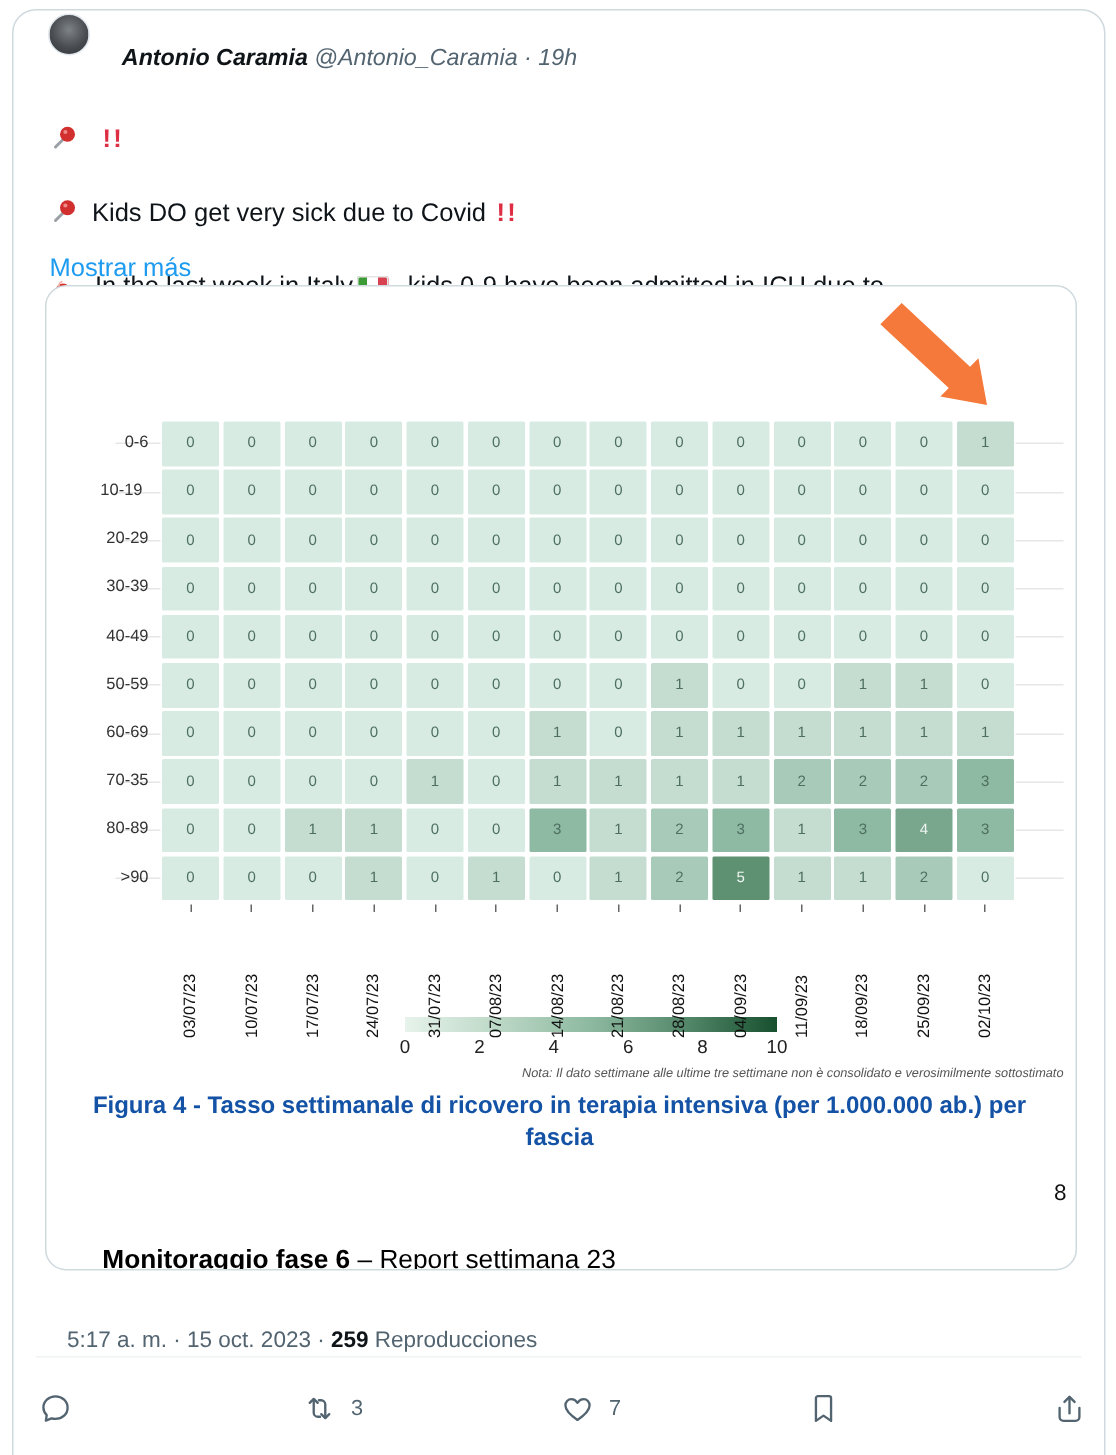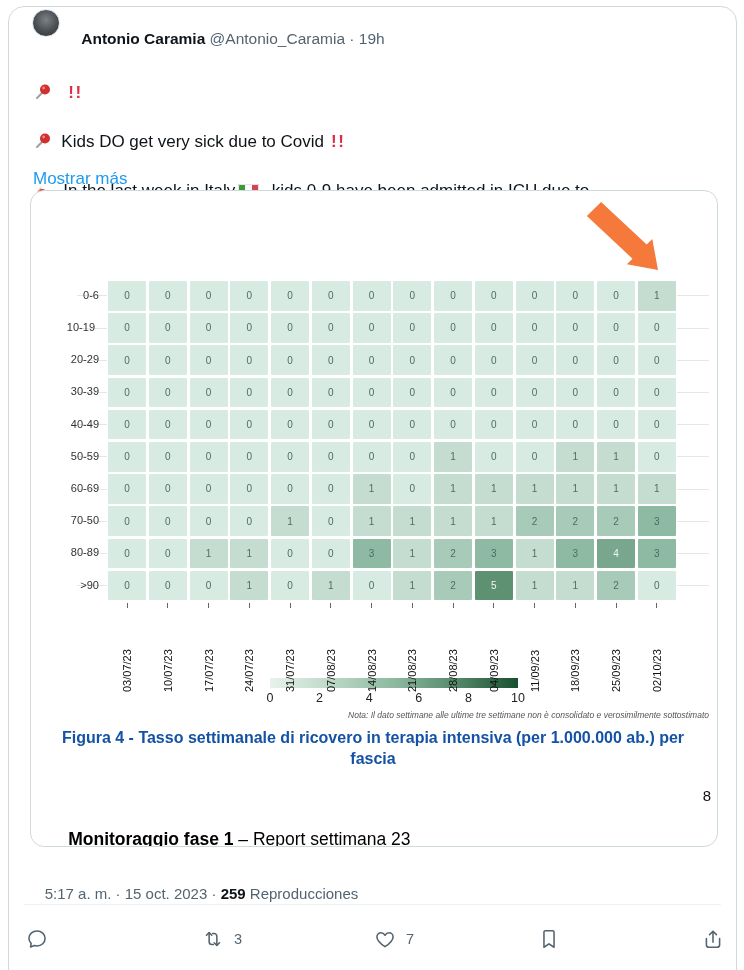--- a/index.html
+++ b/index.html
@@ -3,21 +3,21 @@
 <meta charset="utf-8">
 <style>
   html,body{margin:0;padding:0;background:#fff;}
   .canvas{position:relative;width:744px;height:970px;background:#fff;overflow:hidden;
           font-family:"Liberation Sans",sans-serif;color:#0f1419;}
   .abs{position:absolute;}
   .card{left:8px;top:6px;width:727px;height:980px;border:1px solid #cfd9de;border-radius:16px;}
   .avatar{left:32px;top:9px;width:26px;height:26px;border-radius:50%;
           background:radial-gradient(circle at 50% 38%,#7d8287 0%,#4a4e52 55%,#2e3236 100%);
           border:1px solid #e1e8ed;}
-  .headrow{left:64px;top:12px;font-size:15.5px;white-space:pre;}
+  .headrow{left:64px;top:12px;font-size:15.5px;white-space:pre;font-style:italic;}
   .name{font-weight:700;color:#0f1419;}
   .gray{color:#536471;font-weight:400;}
   .tline{left:33px;font-size:17px;display:flex;align-items:center;white-space:pre;}
   .bang{color:#dd2e44;font-weight:800;margin-left:7px;letter-spacing:1.5px;}
   .flag{display:inline-block;width:21px;height:14px;border-radius:2px;margin:0 3px;
         background:linear-gradient(90deg,#3d9b35 0 33.3%,#ffffff 33.3% 66.6%,#d8414f 66.6% 100%);
         box-shadow:0 0 0 1px #e5e5e5 inset;}
   .showmore{left:33px;top:169px;font-size:17px;color:#1d9bf0;cursor:pointer;}
   .media{left:30px;top:190px;width:686px;height:655px;border:1px solid #cfd9de;border-radius:14px;
          background:#fff;overflow:hidden;}
@@ -99,21 +99,21 @@
       <polygon points="15.1,0 60.7,42.5 66.3,36.9 72,68 40.9,62.3 46.5,56.7 0.9,14.1" fill="#f5793a"></polygon>
     </svg>
 
     <div class="abs cbar"></div>
     <div class="abs note">Nota: Il dato settimane alle ultime tre settimane non è consolidato e verosimilmente sottostimato</div>
     <div class="abs caption">
       <div>Figura 4 - Tasso settimanale di ricovero in terapia intensiva (per 1.000.000 ab.) per fascia</div>
     </div>
     <div class="abs pagenum">8</div>
     <div class="abs monito">
-      <span style="font-weight:700;">Monitoraggio fase 1</span><span> – Report settimana 23</span>
+      <span style="font-weight:700;">Monitoraggio fase 6</span><span> – Report settimana 23</span>
     </div>
   <div class="gline" style="left: 46px; top: 104.3px; width: 30px;"></div>
       <div class="gline" style="left: 646px; top: 104.3px; width: 32px;"></div>
       <div class="ylab" style="left: 6px; top: 97.8px; width: 62px;">0-6</div>
       <div class="cell" style="left: 77px; top: 90px; width: 38px; height: 29.6px; background: rgb(215, 235, 227); color: rgb(77, 111, 96);">0</div>
       <div class="cell" style="left: 117.75px; top: 90px; width: 38px; height: 29.6px; background: rgb(215, 235, 227); color: rgb(77, 111, 96);">0</div>
       <div class="cell" style="left: 158.5px; top: 90px; width: 38px; height: 29.6px; background: rgb(215, 235, 227); color: rgb(77, 111, 96);">0</div>
       <div class="cell" style="left: 199.25px; top: 90px; width: 38px; height: 29.6px; background: rgb(215, 235, 227); color: rgb(77, 111, 96);">0</div>
       <div class="cell" style="left: 240px; top: 90px; width: 38px; height: 29.6px; background: rgb(215, 235, 227); color: rgb(77, 111, 96);">0</div>
       <div class="cell" style="left: 280.75px; top: 90px; width: 38px; height: 29.6px; background: rgb(215, 235, 227); color: rgb(77, 111, 96);">0</div>
@@ -222,21 +222,21 @@
       <div class="cell" style="left: 321.5px; top: 283.2px; width: 38px; height: 29.6px; background: rgb(196, 221, 208); color: rgb(77, 111, 96);">1</div>
       <div class="cell" style="left: 362.25px; top: 283.2px; width: 38px; height: 29.6px; background: rgb(215, 235, 227); color: rgb(77, 111, 96);">0</div>
       <div class="cell" style="left: 403px; top: 283.2px; width: 38px; height: 29.6px; background: rgb(196, 221, 208); color: rgb(77, 111, 96);">1</div>
       <div class="cell" style="left: 443.75px; top: 283.2px; width: 38px; height: 29.6px; background: rgb(196, 221, 208); color: rgb(77, 111, 96);">1</div>
       <div class="cell" style="left: 484.5px; top: 283.2px; width: 38px; height: 29.6px; background: rgb(196, 221, 208); color: rgb(77, 111, 96);">1</div>
       <div class="cell" style="left: 525.25px; top: 283.2px; width: 38px; height: 29.6px; background: rgb(196, 221, 208); color: rgb(77, 111, 96);">1</div>
       <div class="cell" style="left: 566px; top: 283.2px; width: 38px; height: 29.6px; background: rgb(196, 221, 208); color: rgb(77, 111, 96);">1</div>
       <div class="cell" style="left: 606.75px; top: 283.2px; width: 38px; height: 29.6px; background: rgb(196, 221, 208); color: rgb(77, 111, 96);">1</div>
       <div class="gline" style="left: 46px; top: 329.7px; width: 30px;"></div>
       <div class="gline" style="left: 646px; top: 329.7px; width: 32px;"></div>
-      <div class="ylab" style="left: 6px; top: 323.2px; width: 62px;">70-50</div>
+      <div class="ylab" style="left: 6px; top: 323.2px; width: 62px;">70-35</div>
       <div class="cell" style="left: 77px; top: 315.4px; width: 38px; height: 29.6px; background: rgb(215, 235, 227); color: rgb(77, 111, 96);">0</div>
       <div class="cell" style="left: 117.75px; top: 315.4px; width: 38px; height: 29.6px; background: rgb(215, 235, 227); color: rgb(77, 111, 96);">0</div>
       <div class="cell" style="left: 158.5px; top: 315.4px; width: 38px; height: 29.6px; background: rgb(215, 235, 227); color: rgb(77, 111, 96);">0</div>
       <div class="cell" style="left: 199.25px; top: 315.4px; width: 38px; height: 29.6px; background: rgb(215, 235, 227); color: rgb(77, 111, 96);">0</div>
       <div class="cell" style="left: 240px; top: 315.4px; width: 38px; height: 29.6px; background: rgb(196, 221, 208); color: rgb(77, 111, 96);">1</div>
       <div class="cell" style="left: 280.75px; top: 315.4px; width: 38px; height: 29.6px; background: rgb(215, 235, 227); color: rgb(77, 111, 96);">0</div>
       <div class="cell" style="left: 321.5px; top: 315.4px; width: 38px; height: 29.6px; background: rgb(196, 221, 208); color: rgb(77, 111, 96);">1</div>
       <div class="cell" style="left: 362.25px; top: 315.4px; width: 38px; height: 29.6px; background: rgb(196, 221, 208); color: rgb(77, 111, 96);">1</div>
       <div class="cell" style="left: 403px; top: 315.4px; width: 38px; height: 29.6px; background: rgb(196, 221, 208); color: rgb(77, 111, 96);">1</div>
       <div class="cell" style="left: 443.75px; top: 315.4px; width: 38px; height: 29.6px; background: rgb(196, 221, 208); color: rgb(77, 111, 96);">1</div>

